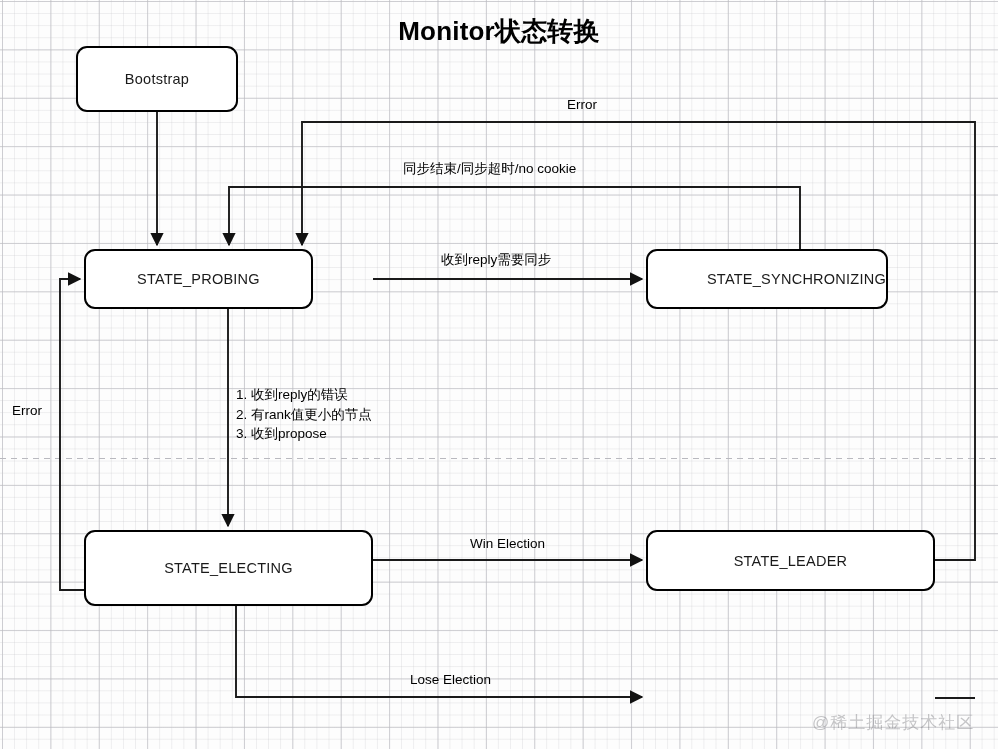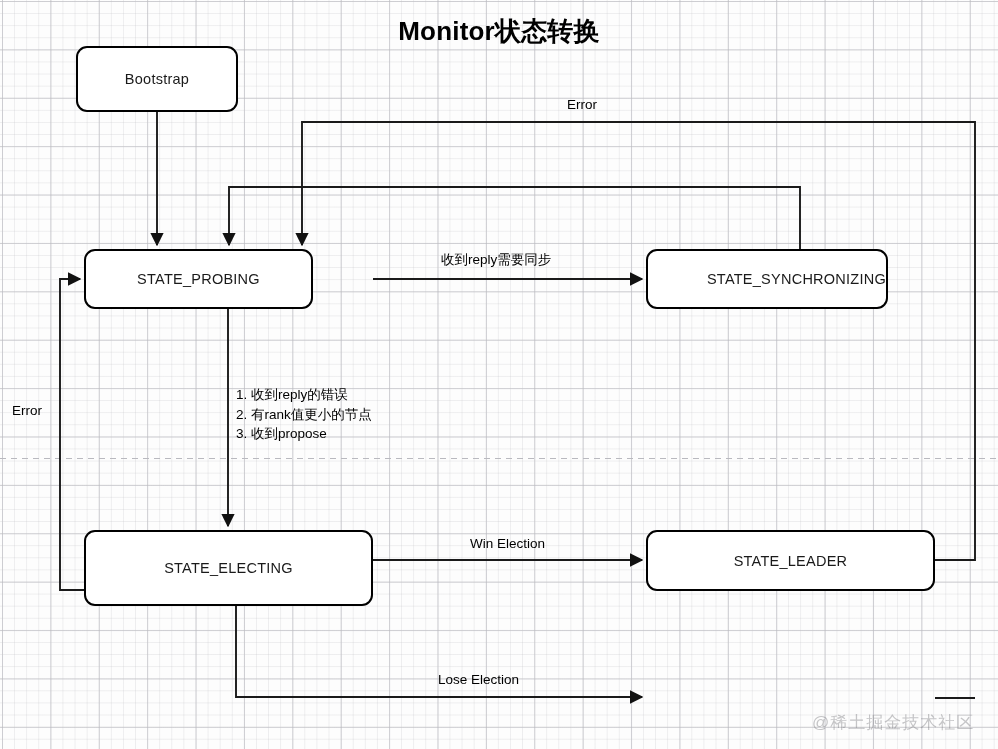--- a/index.html
+++ b/index.html
@@ -132,28 +132,29 @@
     <span>STATE_ELECTING</span>
   </div>
 
   <div class="node" style="left:646px; top:530px; width:289px; height:61px;align-items:center;">
     <span>STATE_LEADER</span>
   </div>
 
 
   <div class="edge-label" style="left:567px; top:95px;">Error</div>
 
+  <div class="edge-label" style="left:403px; top:159px;">同步结束/同步超时/no cookie</div>
 
   <div class="edge-label" style="left:441px; top:250px;">收到reply需要同步</div>
 
   <div class="edge-label" style="left:12px; top:401px;">Error</div>
 
   <div class="edge-label" style="left:470px; top:534px;">Win Election</div>
 
-  <div class="edge-label" style="left:410px; top:670px;margin-left:28px;">Lose Election</div>
+  <div class="edge-label" style="left:410px; top:670px;">Lose Election</div>
 
   <div class="edge-label multiline" style="left:236px; top:385px;">
     <span class="ml-row">1. 收到reply的错误</span>
     <span class="ml-row">2. 有rank值更小的节点</span>
     <span class="ml-row">3. 收到propose</span>
   </div>
 
   <div class="watermark" style="left:812px; top:711px;">@稀土掘金技术社区</div>
 
 </div>

